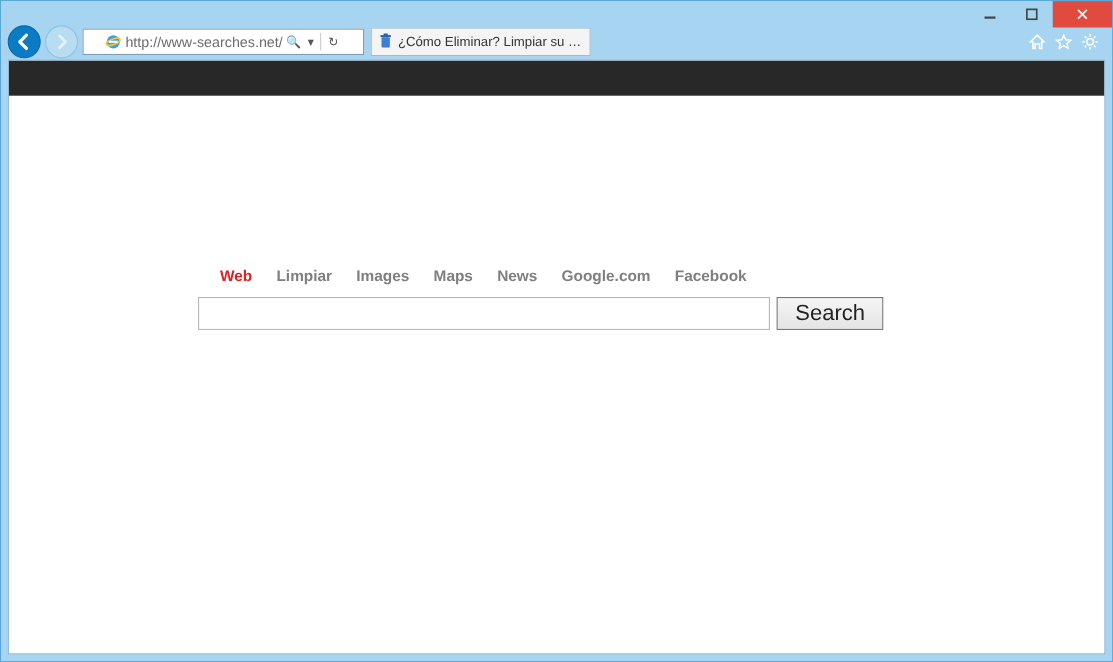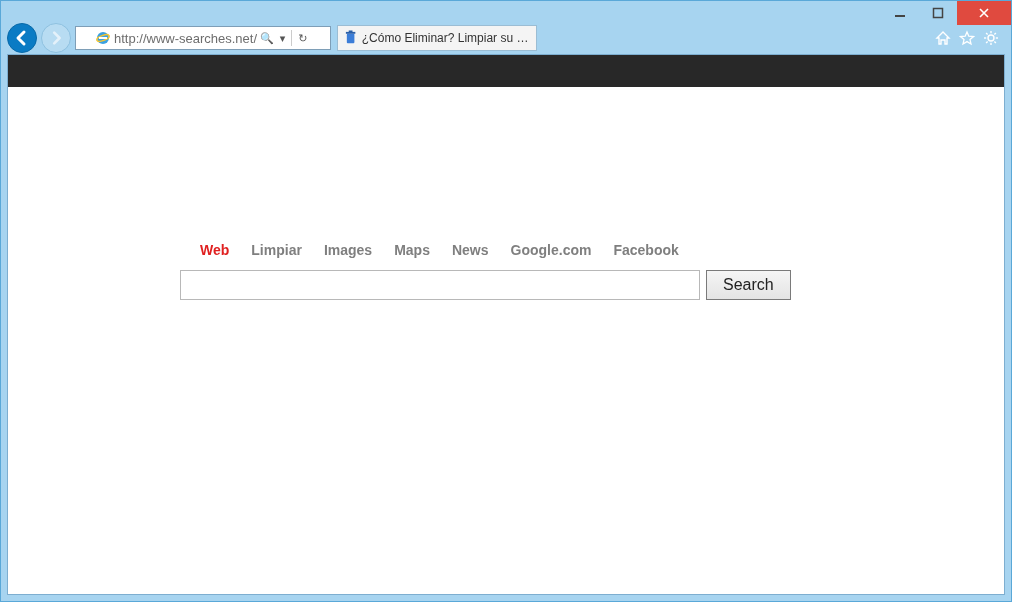--- a/index.html
+++ b/index.html
@@ -176,21 +176,21 @@
       padding: 0 6px;
       font-size: 14px;
       outline: none;
     }
     .search-button {
       height: 30px;
       margin-left: 6px;
       padding: 0 16px;
       background: linear-gradient(#f5f5f5,#e4e4e4);
       border: 1px solid #7a7a7a;
-      font-size: 16px;
+      font-size: 20px;
       color: #222;
       cursor: pointer;
     }
 
     
     .ie-logo {
       width: 16px; height: 16px;
       display: inline-block;
     }
     .trash-icon {

